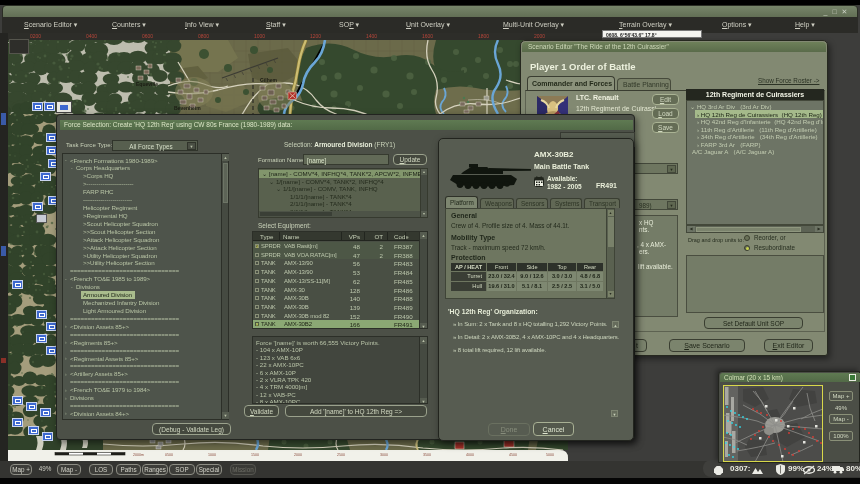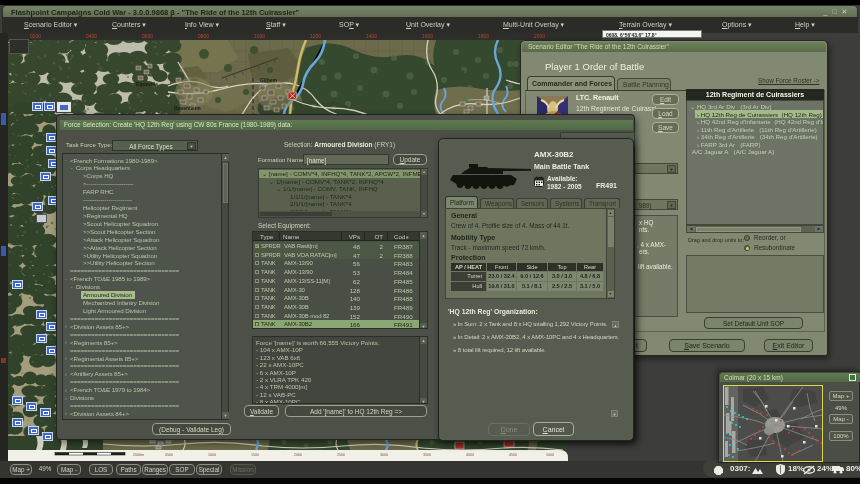--- a/index.html
+++ b/index.html
@@ -12,21 +12,20 @@
             color:#1f2518; text-align:center; }
 </style>
 </head>
 <body>
 
 <div class="abs" style="left:0;top:0;width:860px;height:484px;background:#3d3d3b;"></div>
 
 <div class="abs" style="left:0;top:0;width:860px;height:5px;background:#000;"></div>
 
 <div class="abs" style="left:2px;top:5px;width:856px;height:13px;background:linear-gradient(#77856a,#626f55);border-radius:4px 4px 0 0;border:1px solid #2a2d24;">
-  <div class="abs" style="left:8px;top:2px;font-size:7.5px;color:#1d2415;font-weight:bold;">Flashpoint Campaigns Cold War  -  3.0.0.9868 β  -  "The Ride of the 12th Cuirassier"</div>
   <div class="abs" style="right:8px;top:2px;font-size:7px;color:#c9cfc1;letter-spacing:1.5px;">_ □ ✕</div>
 </div>
 
 <div class="abs" style="left:2px;top:17px;width:856px;height:16px;background:#2b2b27;">
   <div class="abs" style="left:22px;top:4px;font-size:7px;color:#cfcfc3;"><u>S</u>cenario Editor ▾</div>
   <div class="abs" style="left:110px;top:4px;font-size:7px;color:#cfcfc3;"><u>C</u>ounters ▾</div>
   <div class="abs" style="left:183px;top:4px;font-size:7px;color:#cfcfc3;"><u>I</u>nfo View ▾</div>
   <div class="abs" style="left:264px;top:4px;font-size:7px;color:#cfcfc3;"><u>S</u>taff ▾</div>
   <div class="abs" style="left:337px;top:4px;font-size:7px;color:#cfcfc3;">SO<u>P</u> ▾</div>
   <div class="abs" style="left:404px;top:4px;font-size:7px;color:#cfcfc3;"><u>U</u>nit Overlay ▾</div>
@@ -857,21 +856,21 @@
 <div class="abs" style="left:714px;top:466px;width:9px;height:9px;background:#ecece6;clip-path:polygon(30% 0,70% 0,100% 30%,100% 70%,70% 100%,30% 100%,0 70%,0 30%);"></div>
 <div class="abs" style="left:730px;top:464px;font-size:8px;font-weight:bold;color:#ecece4;">0307:</div>
 <svg class="abs" style="left:752px;top:466px;" width="11" height="8" xmlns="http://www.w3.org/2000/svg">
     <path d="M0 8 L3.5 2 L6 6 L8 3 L11 8 Z" fill="#ecece6"></path>
   </svg>
 <div class="abs" style="left:764px;top:484px;font-size:8px;font-weight:bold;color:#ecece4;">03</div>
 <svg class="abs" style="left:776px;top:464px;" width="9" height="11" xmlns="http://www.w3.org/2000/svg">
     <path d="M4.5 0 L9 1.5 V6 Q9 9.5 4.5 11 Q0 9.5 0 6 V1.5 Z" fill="#ecece6"></path>
     <path d="M4.5 1.5 V9.5" stroke="#55554f" stroke-width="0.8"></path>
   </svg>
-<div class="abs" style="left:788px;top:464px;font-size:8px;font-weight:bold;color:#ecece4;">18%</div>
+<div class="abs" style="left:788px;top:464px;font-size:8px;font-weight:bold;color:#ecece4;">99%</div>
 <svg class="abs" style="left:803px;top:465px;" width="12" height="10" xmlns="http://www.w3.org/2000/svg">
     <ellipse cx="6" cy="5" rx="5.5" ry="3.2" fill="none" stroke="#ecece6" stroke-width="1.4"></ellipse>
     <circle cx="6" cy="5" r="1.5" fill="#ecece6"></circle>
     <path d="M1 9 L11 1" stroke="#ecece6" stroke-width="1.2"></path>
   </svg>
 <div class="abs" style="left:817px;top:464px;font-size:8px;font-weight:bold;color:#ecece4;">24%</div>
 <svg class="abs" style="left:832px;top:464px;" width="12" height="10" xmlns="http://www.w3.org/2000/svg">
     <rect x="0" y="2" width="8" height="5" fill="#ecece6"></rect>
     <path d="M8 3 h2.5 l1.5 2 v2 h-4 Z" fill="#ecece6"></path>
     <circle cx="3" cy="8.2" r="1.4" fill="#ecece6"></circle>
@@ -879,21 +878,21 @@
   </svg>
 <div class="abs" style="left:846px;top:464px;font-size:8px;font-weight:bold;color:#ecece4;">80%</div>
 
 <div class="abs" style="left:0;top:478px;width:860px;height:6px;background:#050505;"></div>
 <div id="sewindow" class="abs" style="left:520px;top:40px;width:308px;height:316px;background:#828972;border:1px solid #26281f;border-radius:5px 5px 3px 3px;box-shadow:2px 3px 6px rgba(0,0,0,0.45);">
 
   <div class="abs" style="left:1px;top:1px;width:304px;height:10px;background:linear-gradient(#6e8059,#5a6b4a);border-radius:4px 4px 0 0;">
     <div class="abs" style="left:6px;top:1px;font-size:6.5px;color:#cdd8b8;">Scenario Editor "The Ride of the 12th Cuirassier"</div>
   </div>
 
-  <div class="abs" style="left:24px;top:20px;font-size:9.5px;font-weight:normal;color:#edf1de;">Player 1 Order of Battle</div>
+  <div class="abs" style="left:9px;top:20px;font-size:9.5px;font-weight:bold;color:#edf1de;">Player 1 Order of Battle</div>
 
   <div class="abs" style="left:237px;top:36px;font-size:6.3px;color:#2c3325;text-decoration:underline;">Show Force Roster -&gt;</div>
 
   <div class="abs" style="left:6px;top:35px;width:88px;height:14px;background:#8b927b;border:1px solid #3a3d31;border-bottom:none;border-radius:4px 4px 0 0;">
     <div class="abs" style="left:4px;top:3px;font-size:7px;font-weight:bold;color:#242b1b;">Commander and Forces</div>
   </div>
   <div class="abs" style="left:96px;top:37px;width:54px;height:12px;background:#7a8169;border:1px solid #464a3b;border-bottom:none;border-radius:4px 4px 0 0;">
     <div class="abs" style="left:5px;top:2px;font-size:6.8px;color:#333a2a;">Battle Planning</div>
   </div>
 

